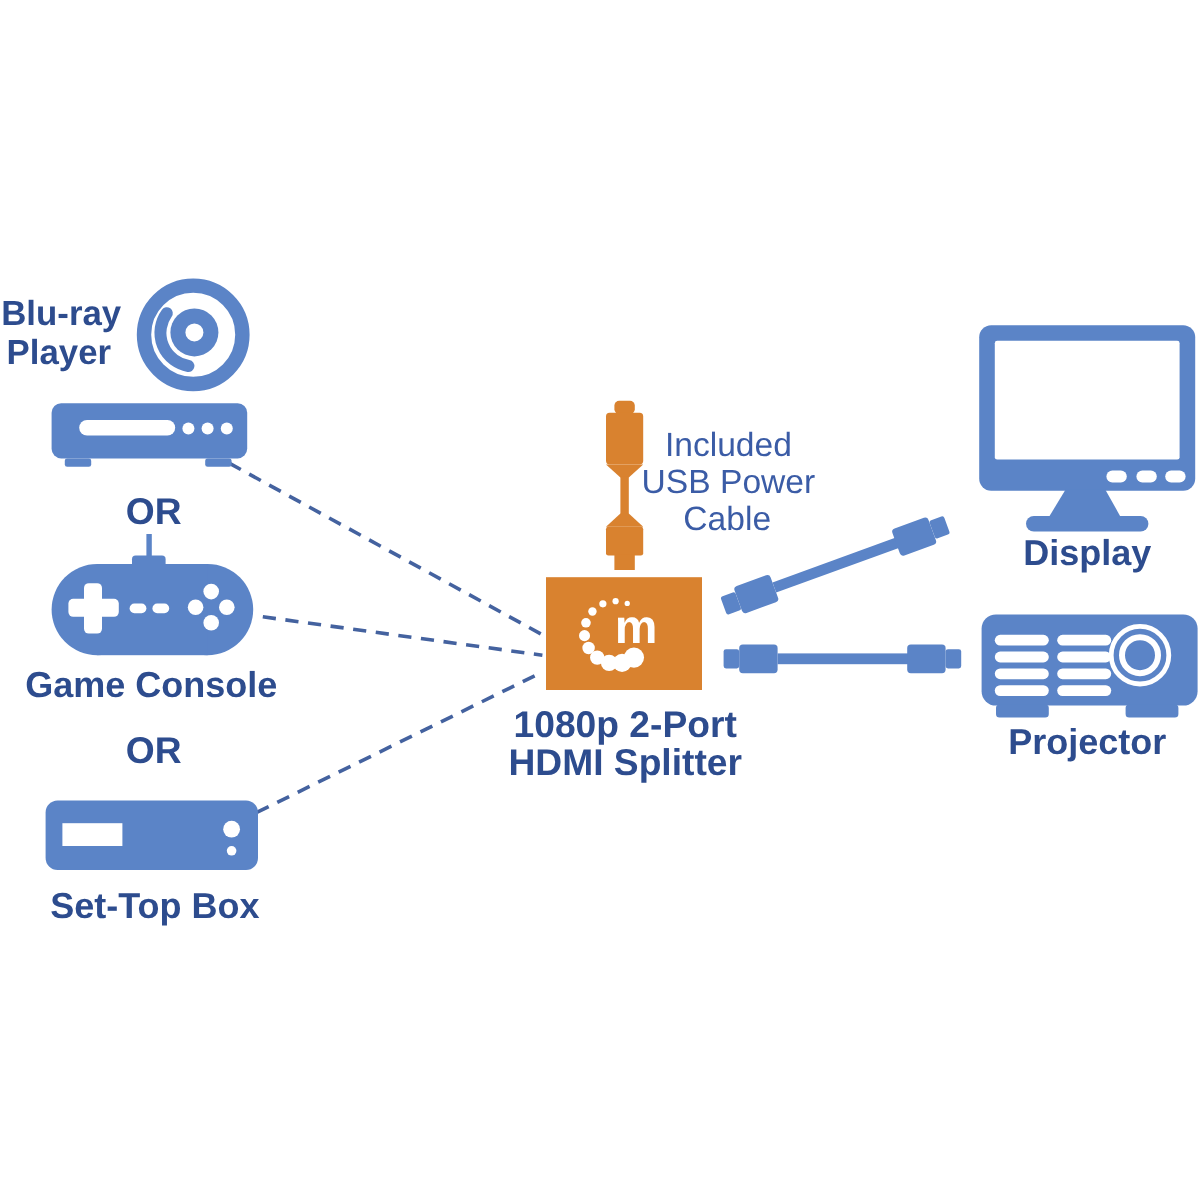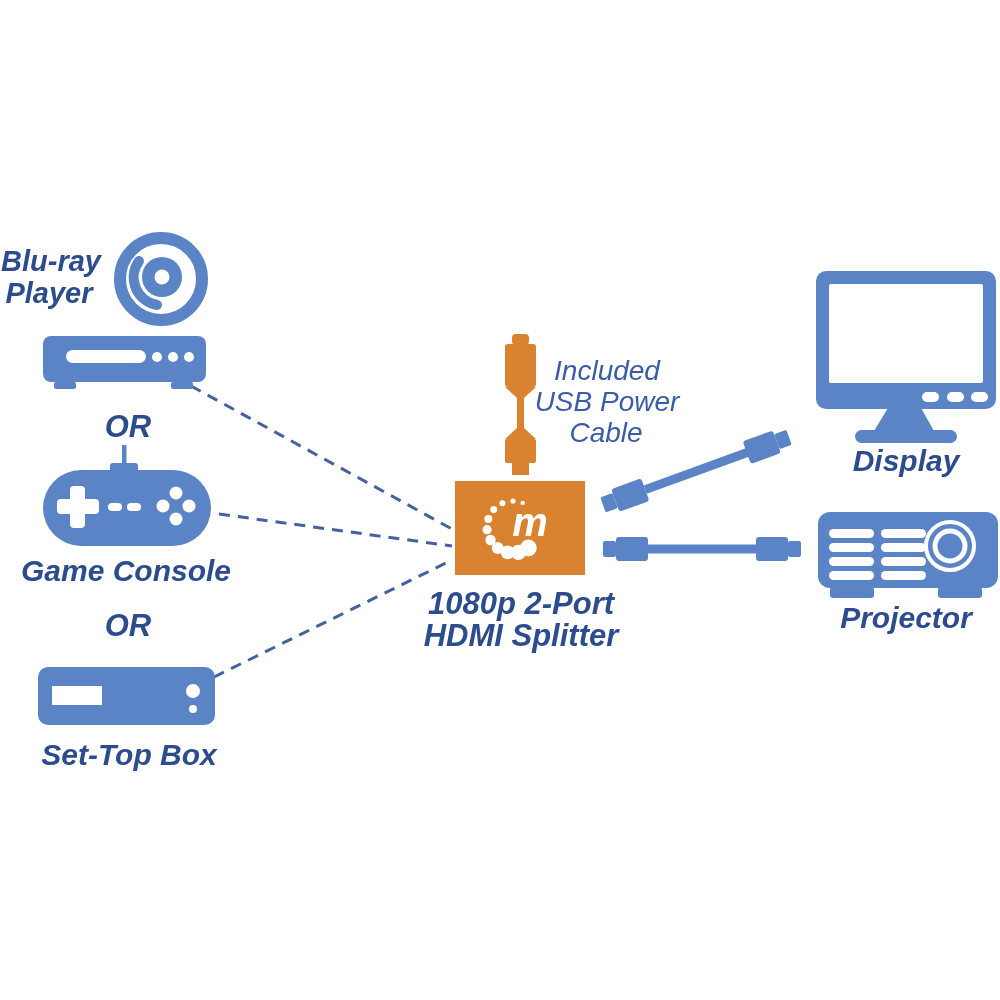--- a/index.html
+++ b/index.html
@@ -1,17 +1,17 @@
 <!DOCTYPE html>
 <html><head>
 <meta charset="utf-8">
 <style>
   html,body{margin:0;padding:0;background:#fff;}
   #stage{position:relative;width:1000px;height:1000px;background:#ffffff;overflow:hidden;
-         font-family:"Liberation Sans",sans-serif;font-style:italic;}
+         font-family:"Liberation Sans",sans-serif;}
   svg{position:absolute;left:0;top:0;}
   .lbl{font-family:"Liberation Sans",sans-serif;font-weight:bold;fill:#2d4c8e;text-anchor:middle;}
   .note{font-family:"Liberation Sans",sans-serif;font-weight:normal;fill:#3b5ca6;text-anchor:middle;}
   .logo-m{font-family:"Liberation Sans",sans-serif;font-weight:bold;fill:#ffffff;text-anchor:middle;}
 </style>
 </head>
 <body>
 
 <div id="stage">
 <svg width="1000" height="1000" viewBox="0 0 1000 1000">

